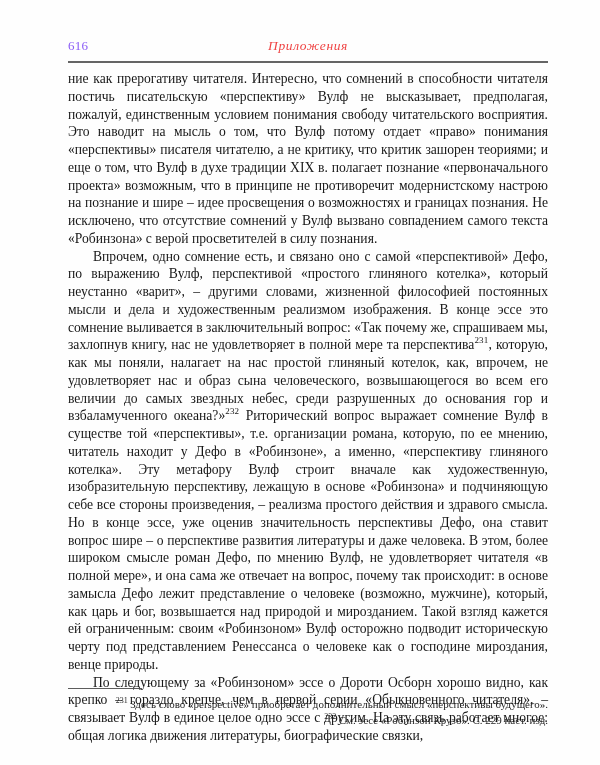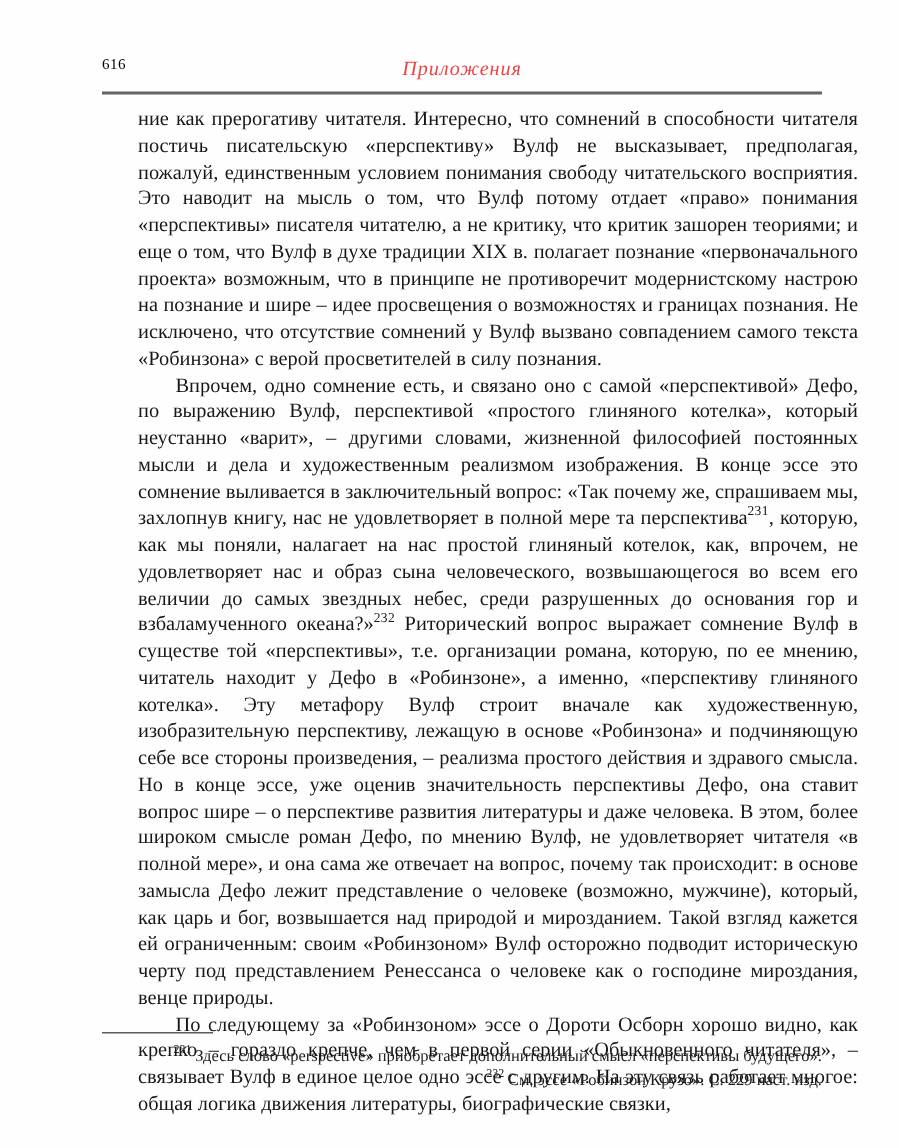--- a/index.html
+++ b/index.html
@@ -28,23 +28,23 @@
     position: absolute;
     left: 68px;
     top: 38px;
     width: 480px;
     height: 22px;
   }
   .folio {
     position: absolute;
     left: 0;
     top: 0;
-    font-size: 10px;
+    font-size: 13px;
     letter-spacing: 0.3px;
-    color: #000000;
+    color: #8b5cf6;
   }
   .running-title {
     position: absolute;
     left: 0;
     top: 0;
     width: 480px;
     text-align: center;
     font-style: italic;
     font-size: 13.5px;
     letter-spacing: 0.6px;
@@ -64,21 +64,20 @@
   .body-text {
     position: absolute;
     left: 68px;
     top: 70px;
     width: 480px;
     font-size: 13.6px;
     line-height: 17.75px;
     text-align: justify;
     text-justify: inter-word;
     color: #171717;
-    margin-left: 24px;
   }
   .body-text p {
     margin: 0;
     text-indent: 25px;
     hyphens: manual;
   }
   .body-text p.no-indent {
     text-indent: 0;
   }
   sup.fn {

